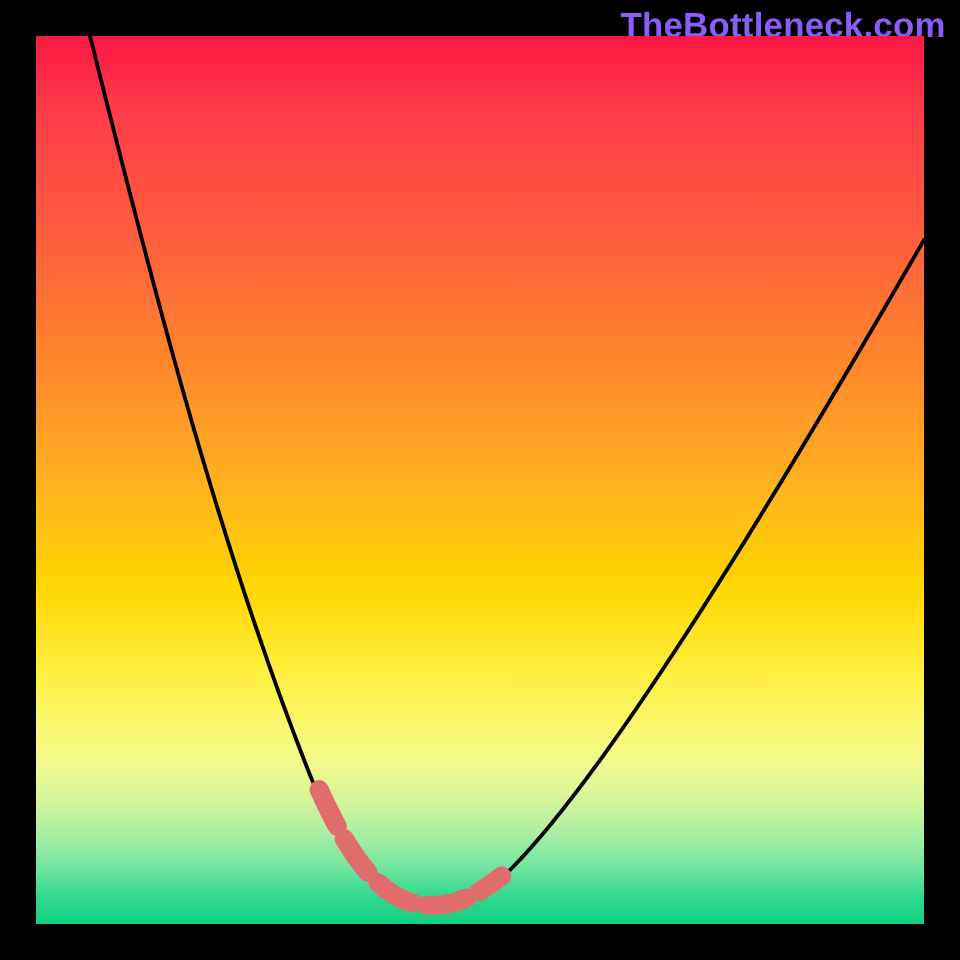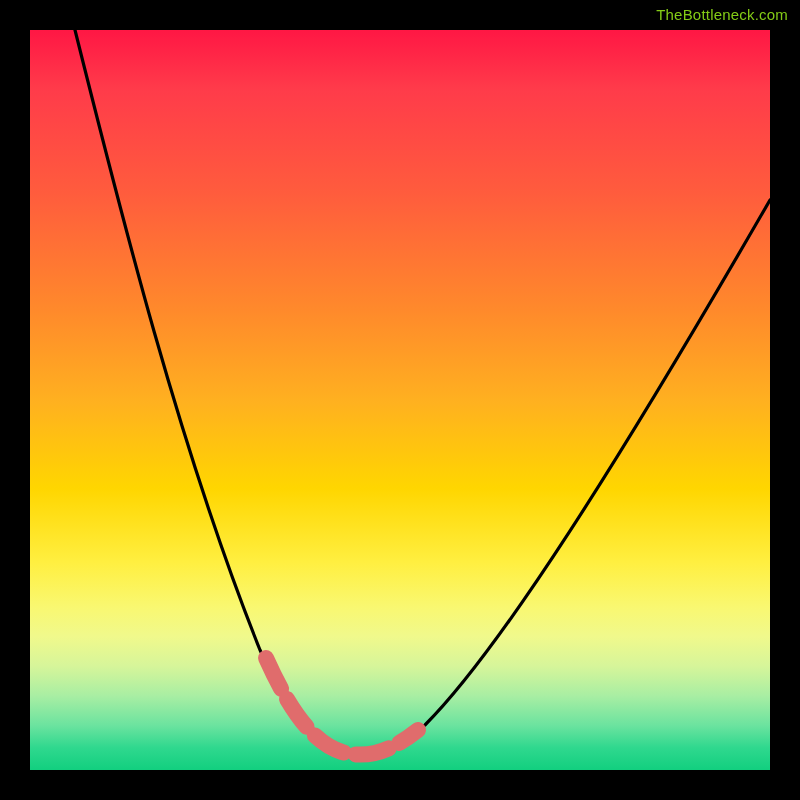--- a/index.html
+++ b/index.html
@@ -14,23 +14,23 @@
   .frame {
     position: absolute;
     left: 0; top: 0;
     width: 800px; height: 800px;
     background: #000;
   }
   .watermark {
     position: absolute;
     top: 6px;
     right: 12px;
-    color: #84cc16;
-    font-size: 15px;
-    font-weight: 400;
+    color: #8b5cf6;
+    font-size: 29px;
+    font-weight: 700;
     letter-spacing: 0.2px;
     user-select: none;
   }
   .plot {
     position: absolute;
     left: 30px;
     top: 30px;
     width: 740px;
     height: 740px;
     

